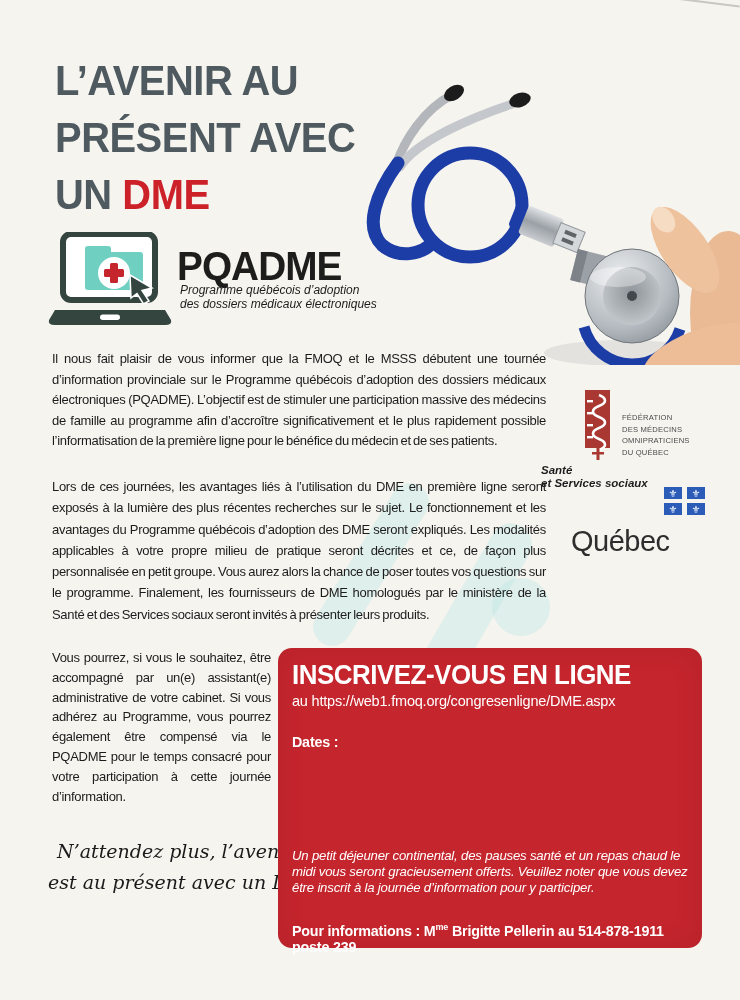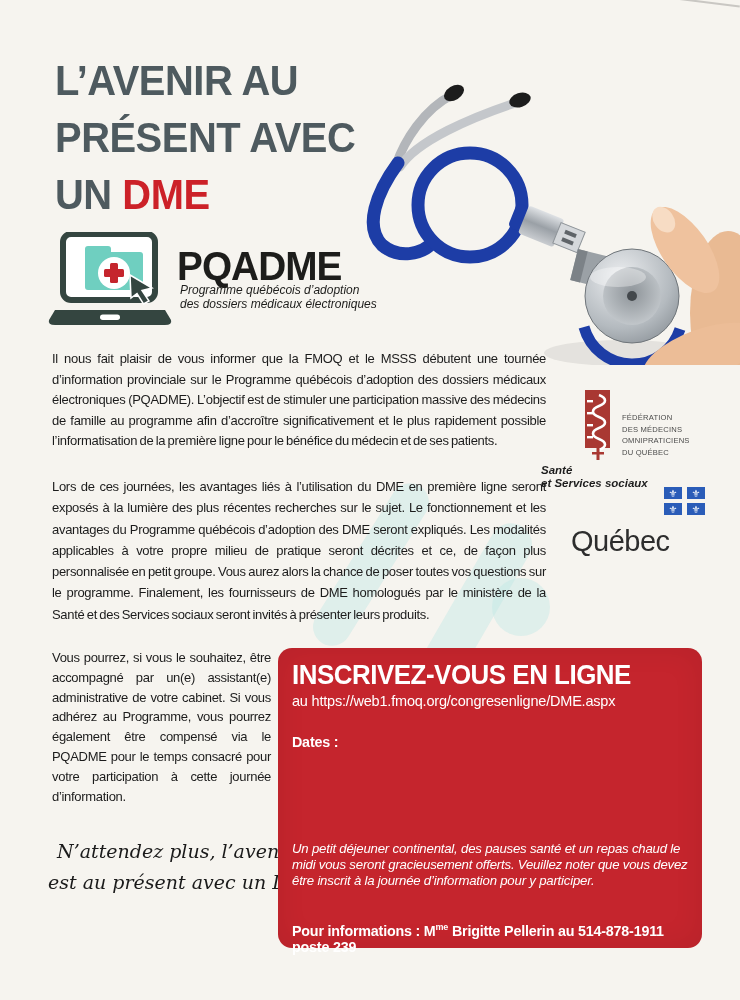--- a/index.html
+++ b/index.html
@@ -183,18 +183,18 @@
   <div style="padding-left:9px;">N’attendez plus, l’avenir</div>
   <div>est au présent avec un DME...</div>
 </div>
 
 <div class="abs redbox" style="left:278px; top:648px; width:424px; height:300px;">
   <div class="abs rb-heading" style="left:14px; top:12px;">INSCRIVEZ-VOUS EN LIGNE</div>
   <div class="abs rb-url" style="left:14px; top:45px;">au https://web1.fmoq.org/congresenligne/DME.aspx</div>
 
   <div class="abs rb-dates-label" style="left:14px; top:86px;">Dates :</div>
 
-  <div class="abs rb-note" style="left:14px; top:193px; width:398px;">Un petit déjeuner continental, des pauses santé et un repas chaud le midi vous seront gracieusement offerts. Veuillez noter que vous devez être inscrit à la journée d’information pour y participer.</div>
+  <div class="abs rb-note" style="left:14px; top:200px; width:398px;">Un petit déjeuner continental, des pauses santé et un repas chaud le midi vous seront gracieusement offerts. Veuillez noter que vous devez être inscrit à la journée d’information pour y participer.</div>
 
   <div class="abs rb-contact" style="left:14px; top:274px;">
     <span>Pour informations : M</span><sup>me</sup><span> Brigitte Pellerin au 514-878-1911 poste 239</span>
   </div>
 </div>
 
 </body></html>

